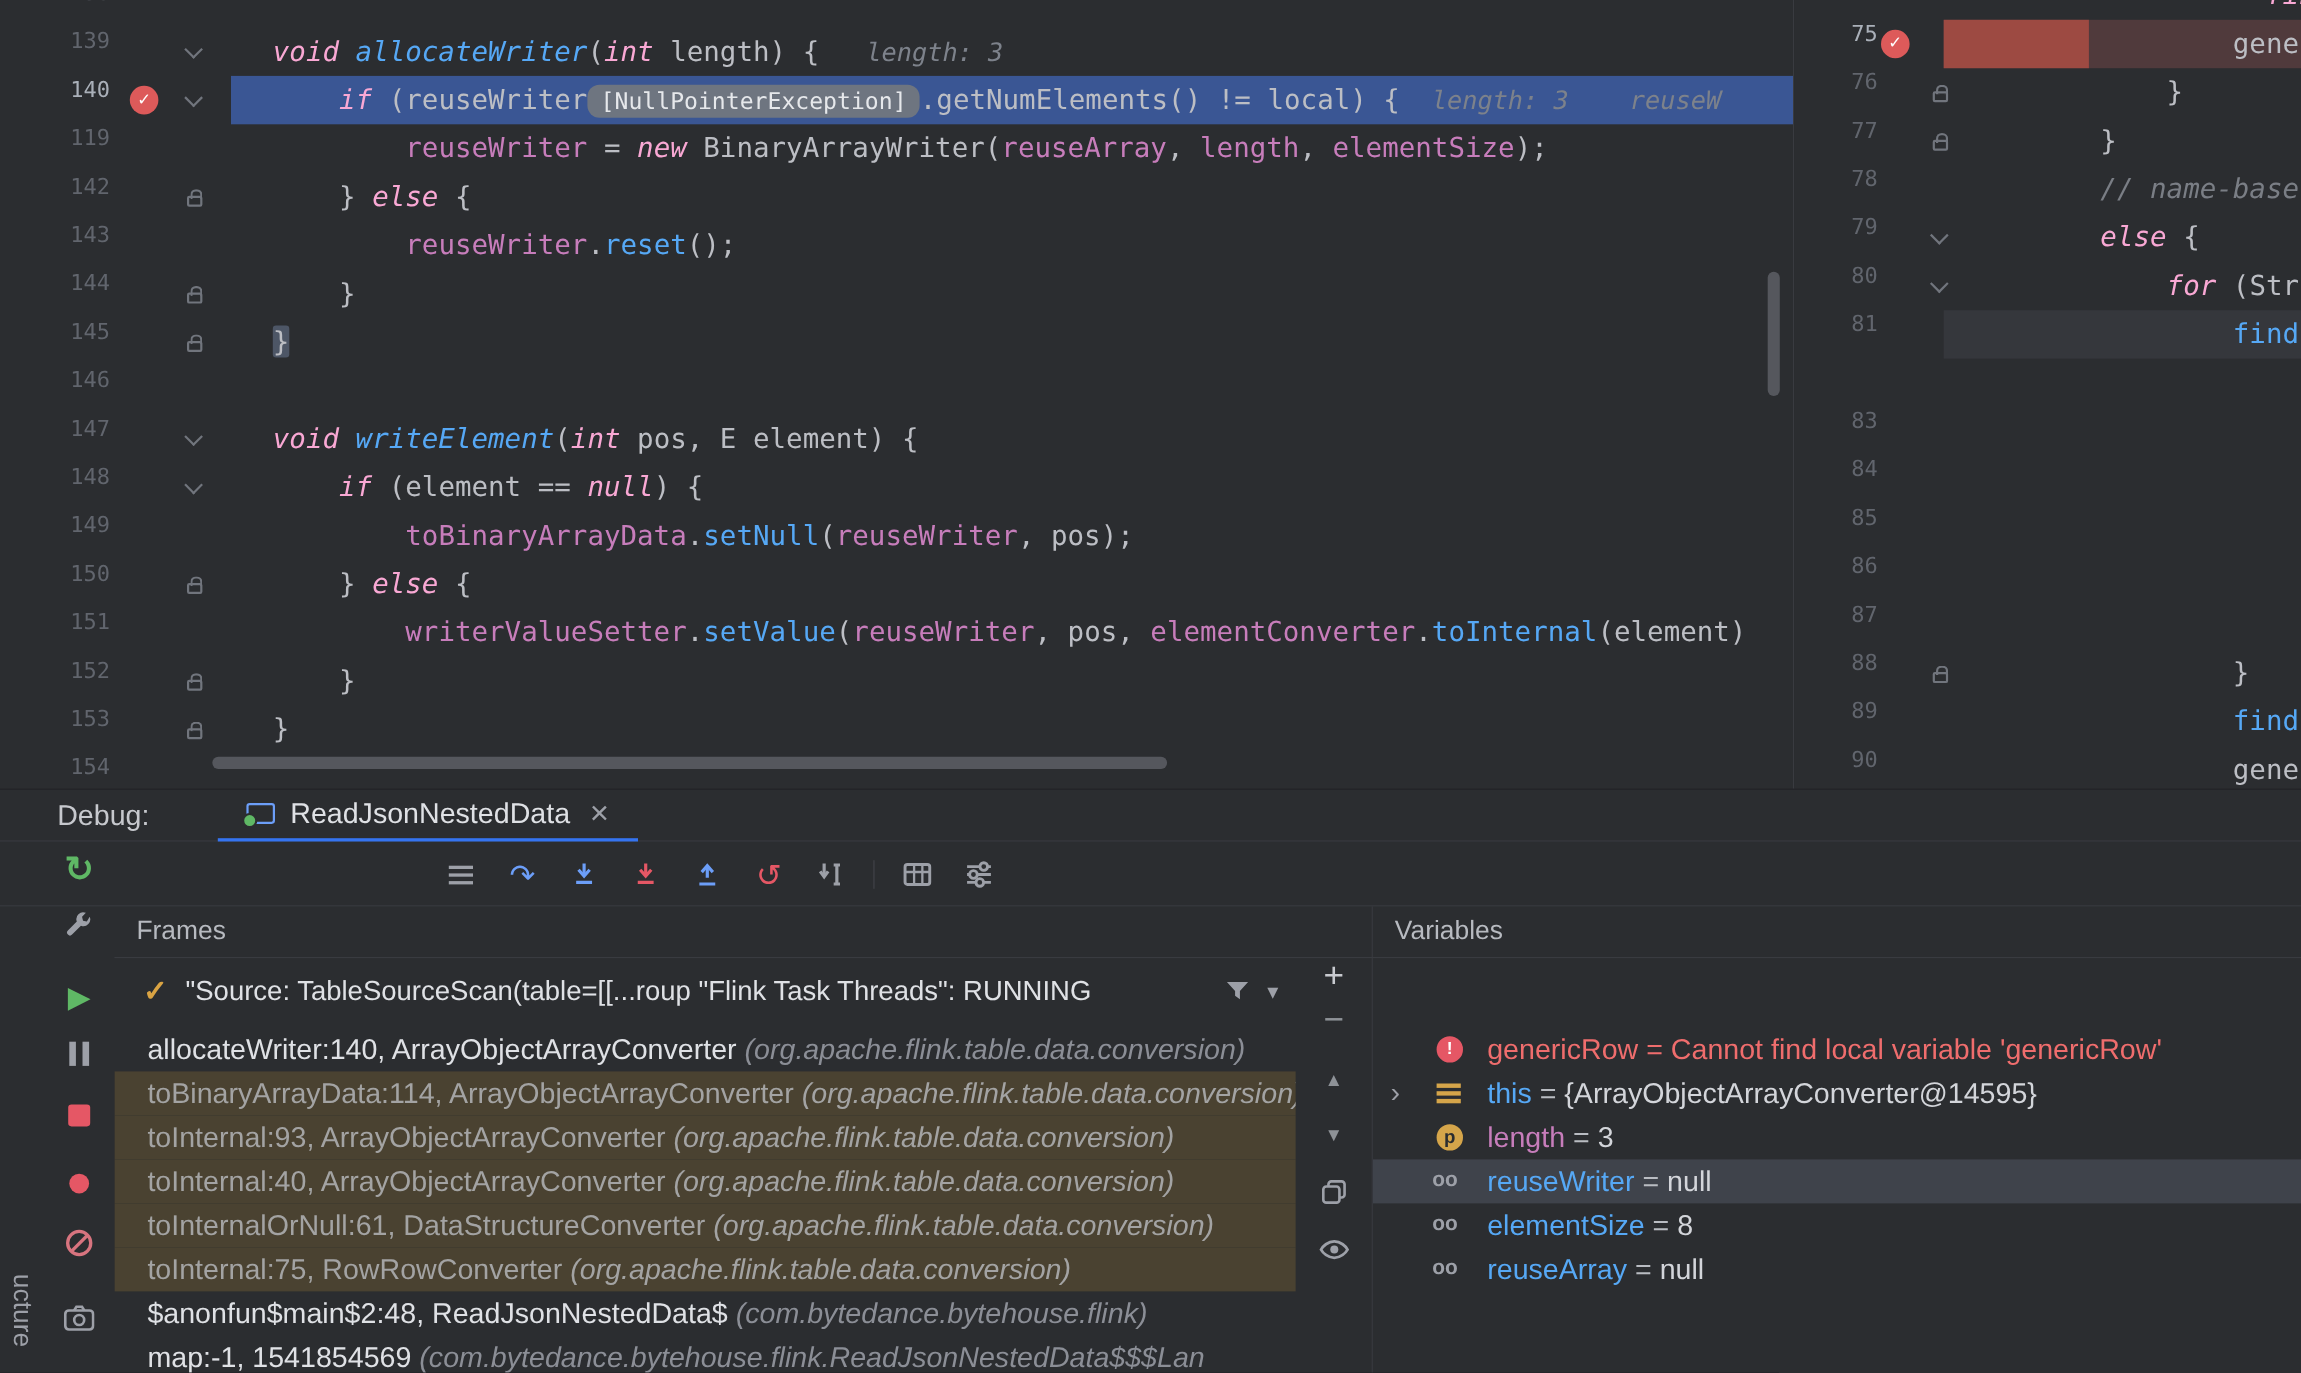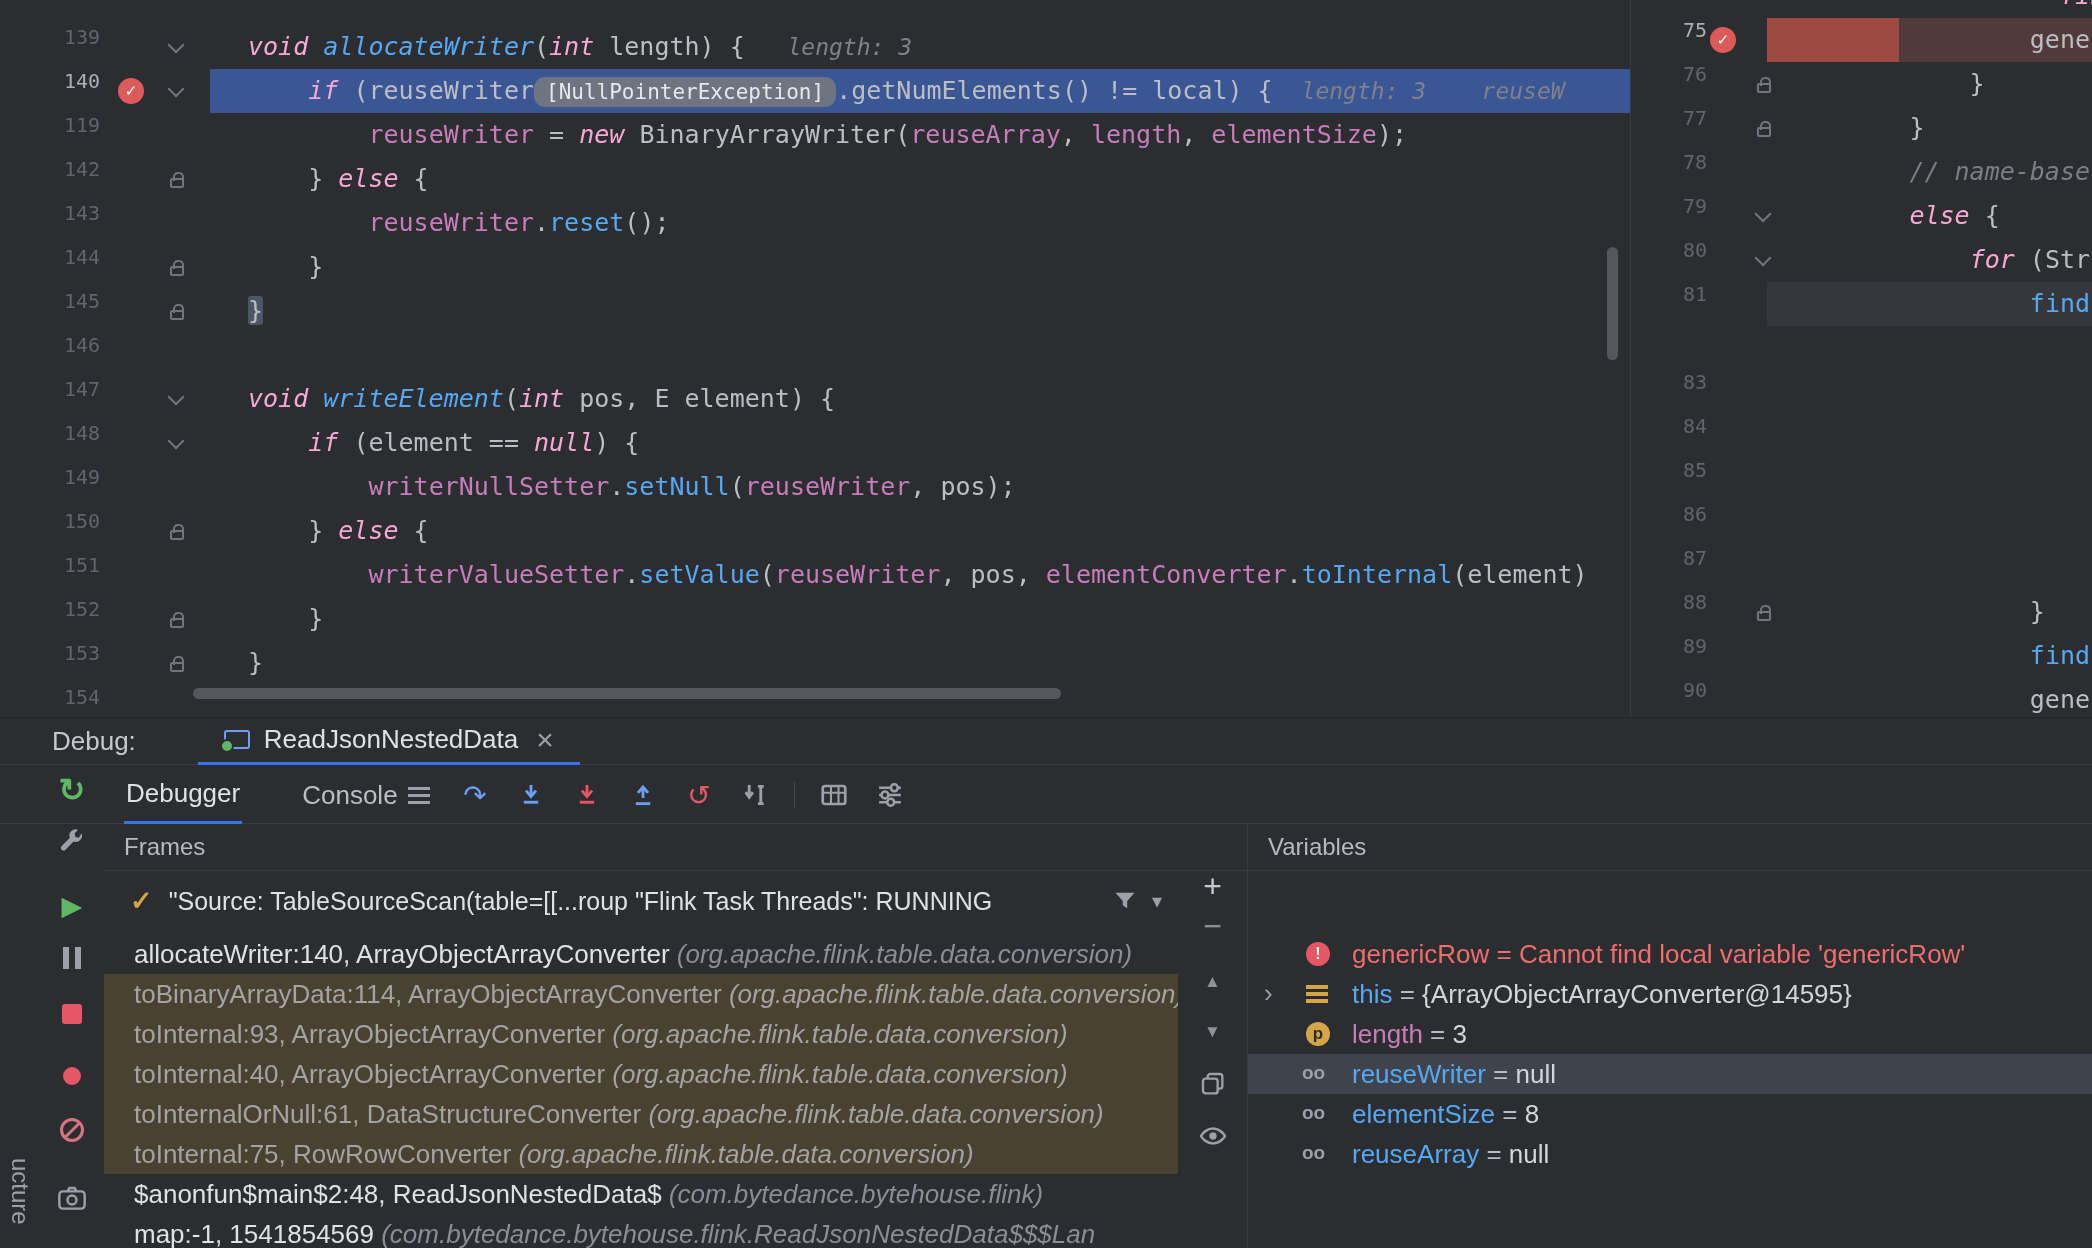--- a/index.html
+++ b/index.html
@@ -197,21 +197,21 @@
         <div class="fold" style="left: 170px;"></div>
         <div class="codeline" style="left: 248px;"><span class="seg-k">void </span><span class="seg-md">writeElement</span><span class="seg-d">(</span><span class="seg-k">int</span><span class="seg-d"> pos, E element) {</span></div>
       </div>
       <div class="crow" style="top: 421px;">
         <div class="lnum" style="left: 30px; width: 70px;">148</div>
         <div class="fold" style="left: 170px;"></div>
         <div class="codeline" style="left: 248px;"><span class="seg-d">    </span><span class="seg-k">if </span><span class="seg-d">(element == </span><span class="seg-k">null</span><span class="seg-d">) {</span></div>
       </div>
       <div class="crow" style="top: 465px;">
         <div class="lnum" style="left: 30px; width: 70px;">149</div>
-        <div class="codeline" style="left: 248px;"><span class="seg-d">        </span><span class="seg-f">writerNullSetter</span><span class="seg-d">.</span><span class="seg-m">setNull</span><span class="seg-d">(</span><span class="seg-f">reuseWriter</span><span class="seg-d">, pos);</span></div>
+        <div class="codeline" style="left: 248px;"><span class="seg-d">        </span><span class="seg-f">toBinaryArrayData</span><span class="seg-d">.</span><span class="seg-m">setNull</span><span class="seg-d">(</span><span class="seg-f">reuseWriter</span><span class="seg-d">, pos);</span></div>
       </div>
       <div class="crow" style="top: 509px;">
         <div class="lnum" style="left: 30px; width: 70px;">150</div>
         <div class="lock" style="left: 170px;"></div>
         <div class="codeline" style="left: 248px;"><span class="seg-d">    } </span><span class="seg-k">else</span><span class="seg-d"> {</span></div>
       </div>
       <div class="crow" style="top: 553px;">
         <div class="lnum" style="left: 30px; width: 70px;">151</div>
         <div class="codeline" style="left: 248px;"><span class="seg-d">        </span><span class="seg-f">writerValueSetter</span><span class="seg-d">.</span><span class="seg-m">setValue</span><span class="seg-d">(</span><span class="seg-f">reuseWriter</span><span class="seg-d">, pos, </span><span class="seg-f">elementConverter</span><span class="seg-d">.</span><span class="seg-m">toInternal</span><span class="seg-d">(element)</span></div>
       </div>
@@ -313,24 +313,20 @@
   <div id="tabrow">
     <span class="debug-label">Debug:</span>
     <div class="dtab">
       <span class="dtab-icon"></span>
       <span class="dtab-title">ReadJsonNestedData</span>
       <span class="dtab-close">×</span>
     </div>
   </div>
 
   <div id="dtoolbar">
-    <div class="dtabs">
-      <span class="dt active">Debugger</span>
-      <span class="dt">Console</span>
-    </div>
     <div class="dicons">
       <span class="ic">
           <span class="ham"></span>
         </span>
       <span class="ic blue">↷</span>
       <span class="ic">
         <svg width="26" height="26" viewBox="0 0 18 18">
             <g stroke="#6c9ef8" stroke-width="2" fill="none">
               <path d="M9 2v7"></path>
               <path d="M5.5 6 9 10l3.5-4"></path>

